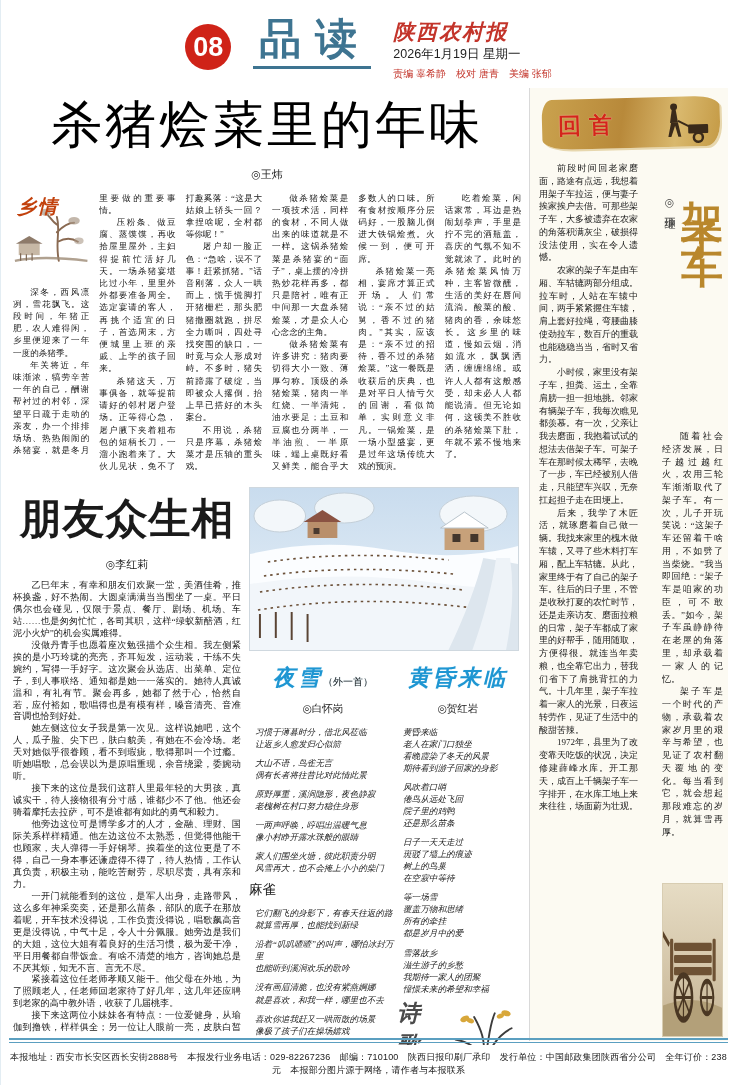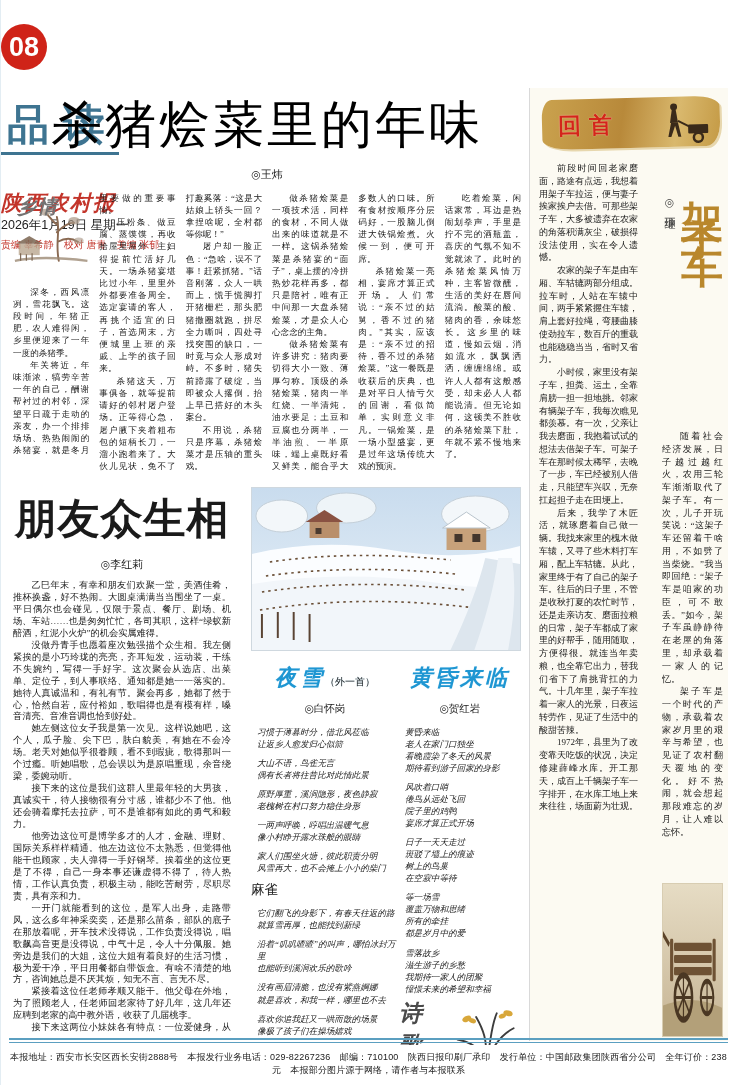--- a/index.html
+++ b/index.html
@@ -1,43 +1,43 @@
 <!DOCTYPE html>
 <html><head>
 <meta charset="utf-8">
 <style>
   html,body{margin:0;padding:0;background:#9a9a9a;}
   .page{position:relative;width:735px;height:1085px;margin:0 auto;background:#ffffff;
         font-family:"Liberation Serif","DejaVu Serif",serif;color:#1a1a1a;overflow:hidden;
         border-left:1px solid #e3edf3;border-right:1px solid #e3edf3;}
   
   .masthead{position:absolute;top:16px;left:0;right:0;display:flex;justify-content:center;
-            align-items:flex-start;gap:32px;flex-direction:column;}
+            align-items:flex-start;gap:22px;}
   .page-circle{width:46px;height:46px;border-radius:50%;background:#cf2318;color:#fff;
                font-family:"Liberation Sans",sans-serif;font-weight:bold;font-size:27px;
                line-height:46px;text-align:center;margin-top:8px;}
   .section-title{font-size:42px;font-weight:bold;color:#3e7491;letter-spacing:14px;
                  padding:0 0 4px 6px;border-bottom:3px solid #3e7491;line-height:1.1;}
   .mast-right{padding-top:2px;}
   .paper-name{font-size:21px;font-weight:bold;font-style:italic;color:#c3342a;letter-spacing:2px;}
   .date-line{font-size:12.5px;color:#222;margin-top:0;font-family:"Liberation Sans",sans-serif;}
   .credits{font-size:10px;color:#c3342a;margin-top:4px;font-family:"Liberation Sans",sans-serif;}
   
   .content{position:absolute;top:88px;left:12px;width:508px;}
   .main-title{margin:8px 0 0;text-align:center;font-size:51px;font-weight:normal;letter-spacing:3px;
               color:#000;line-height:1.15;}
   .main-author{text-align:center;font-size:11px;margin:12px 0 10px;color:#222;}
   .main-cols{height:290px;column-count:6;column-gap:10px;font-size:8.6px;line-height:1.42;
              text-align:justify;overflow:hidden;}
   .main-cols p{margin:0;text-indent:2em;}
   .art-block{height:90px;margin:0 0 4px;position:relative;break-inside:avoid;}
   .xiangqing-label{position:absolute;top:2px;left:4px;font-size:19px;font-weight:bold;
-                   font-style:italic;color:#737373;letter-spacing:2px;}
-  
-  .middle{position:absolute;top:487px;left:12px;width:508px;height:558px;display:flex;gap:20px;overflow:hidden;}
+                   font-style:italic;color:#c2410c;letter-spacing:2px;}
+  
+  .middle{position:absolute;top:487px;left:12px;width:508px;height:558px;display:flex;gap:8px;overflow:hidden;}
   .friends{width:228px;}
   .friends-title{margin:4px 0 0;text-align:center;font-size:42px;font-weight:bold;letter-spacing:1px;}
   .friends-author{text-align:center;font-size:11px;margin:10px 0 8px;}
   .friends-body{font-size:9.2px;line-height:1.3;text-align:justify;height:452px;overflow:hidden;}
   .friends-body p{margin:0;text-indent:2em;}
   .right-mid{width:270px;display:flex;flex-direction:column;}
   .photo{height:162px;border:1px solid #cfd8df;}
   .poems{display:flex;margin-top:8px;flex:1;overflow:hidden;}
   .poem-snow{width:148px;}
   .poem-dusk{width:122px;}
@@ -239,21 +239,21 @@
               <div class="stanza">
                 <div>黄昏来临</div>
                 <div>老人在家门口独坐</div>
                 <div>看晚霞染了冬天的风景</div>
                 <div>期待看到游子回家的身影</div>
               </div>
               <div class="stanza">
                 <div>风吹着口哨</div>
                 <div>倦鸟从远处飞回</div>
                 <div>院子里的鸡鸭</div>
-                <div>宴席才算正式开场</div>
+                <div>还是那么苗条</div>
               </div>
               <div class="stanza">
                 <div>日子一天天走过</div>
                 <div>斑驳了墙上的痕迹</div>
                 <div>树上的鸟巢</div>
                 <div>在空寂中等待</div>
               </div>
               <div class="stanza">
                 <div>等一场雪</div>
                 <div>覆盖万物和思绪</div>
@@ -312,21 +312,21 @@
           <p>后来，我学了木匠活，就琢磨着自己做一辆。我找来家里的槐木做车辕，又寻了些木料打车厢，配上车轱辘。从此，家里终于有了自己的架子车。往后的日子里，不管是收秋打夏的农忙时节，还是走亲访友、磨面拉粮的日常，架子车都成了家里的好帮手，随用随取，方便得很。就连当年卖粮，也全靠它出力，替我们省下了肩挑背扛的力气。十几年里，架子车拉着一家人的光景，日夜运转劳作，见证了生活中的酸甜苦辣。</p>
           <p>1972年，县里为了改变靠天吃饭的状况，决定修建薛峰水库。开工那天，成百上千辆架子车一字排开，在水库工地上来来往往，场面蔚为壮观。</p>
         </div>
       <div class="sb-col2">
         <div class="title-block">
           <div class="v-author">◎丁继坤</div>
           <div class="v-title">架子车</div>
         </div>
         <div class="sb-col2-text">
             <p>随着社会经济发展，日子越过越红火，农用三轮车渐渐取代了架子车。有一次，儿子开玩笑说：“这架子车还留着干啥用，不如劈了当柴烧。”我当即回绝：“架子车是咱家的功臣，可不敢丢。”如今，架子车虽静静待在老屋的角落里，却承载着一家人的记忆。</p>
-            <p>架子车是一个时代的产物，承载着农家岁月里的艰辛与希望，也见证了农村翻天覆地的变化。好不热闹，就会想起那段难忘的岁月，让人难以忘怀。</p>
+            <p>架子车是一个时代的产物，承载着农家岁月里的艰辛与希望，也见证了农村翻天覆地的变化。每当看到它，就会想起那段难忘的岁月，就算雪再厚。</p>
           </div>
         <div class="cart-photo">
           <svg width="100%" height="100%" viewBox="0 0 150 150" preserveAspectRatio="none">
             <defs>
               <linearGradient id="sep" x1="0" y1="0" x2="0" y2="1">
                 <stop offset="0" stop-color="#e6dcc4"></stop>
                   <stop offset="1" stop-color="#c6b494"></stop>
               </linearGradient>
             </defs>
             <rect width="150" height="150" fill="url(#sep)"></rect>

